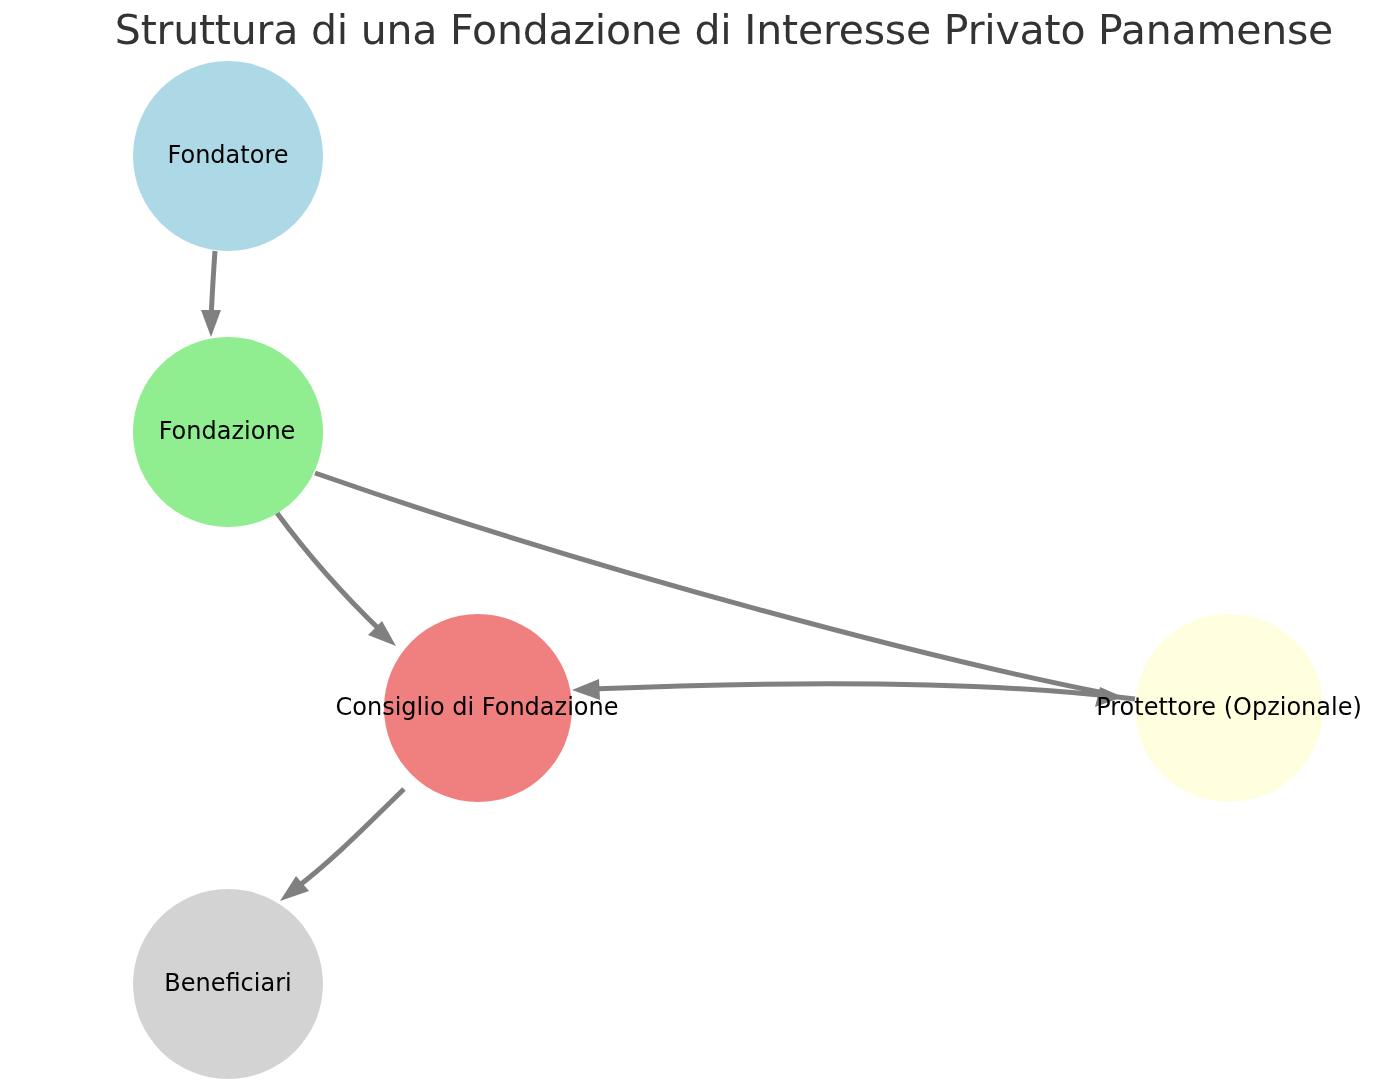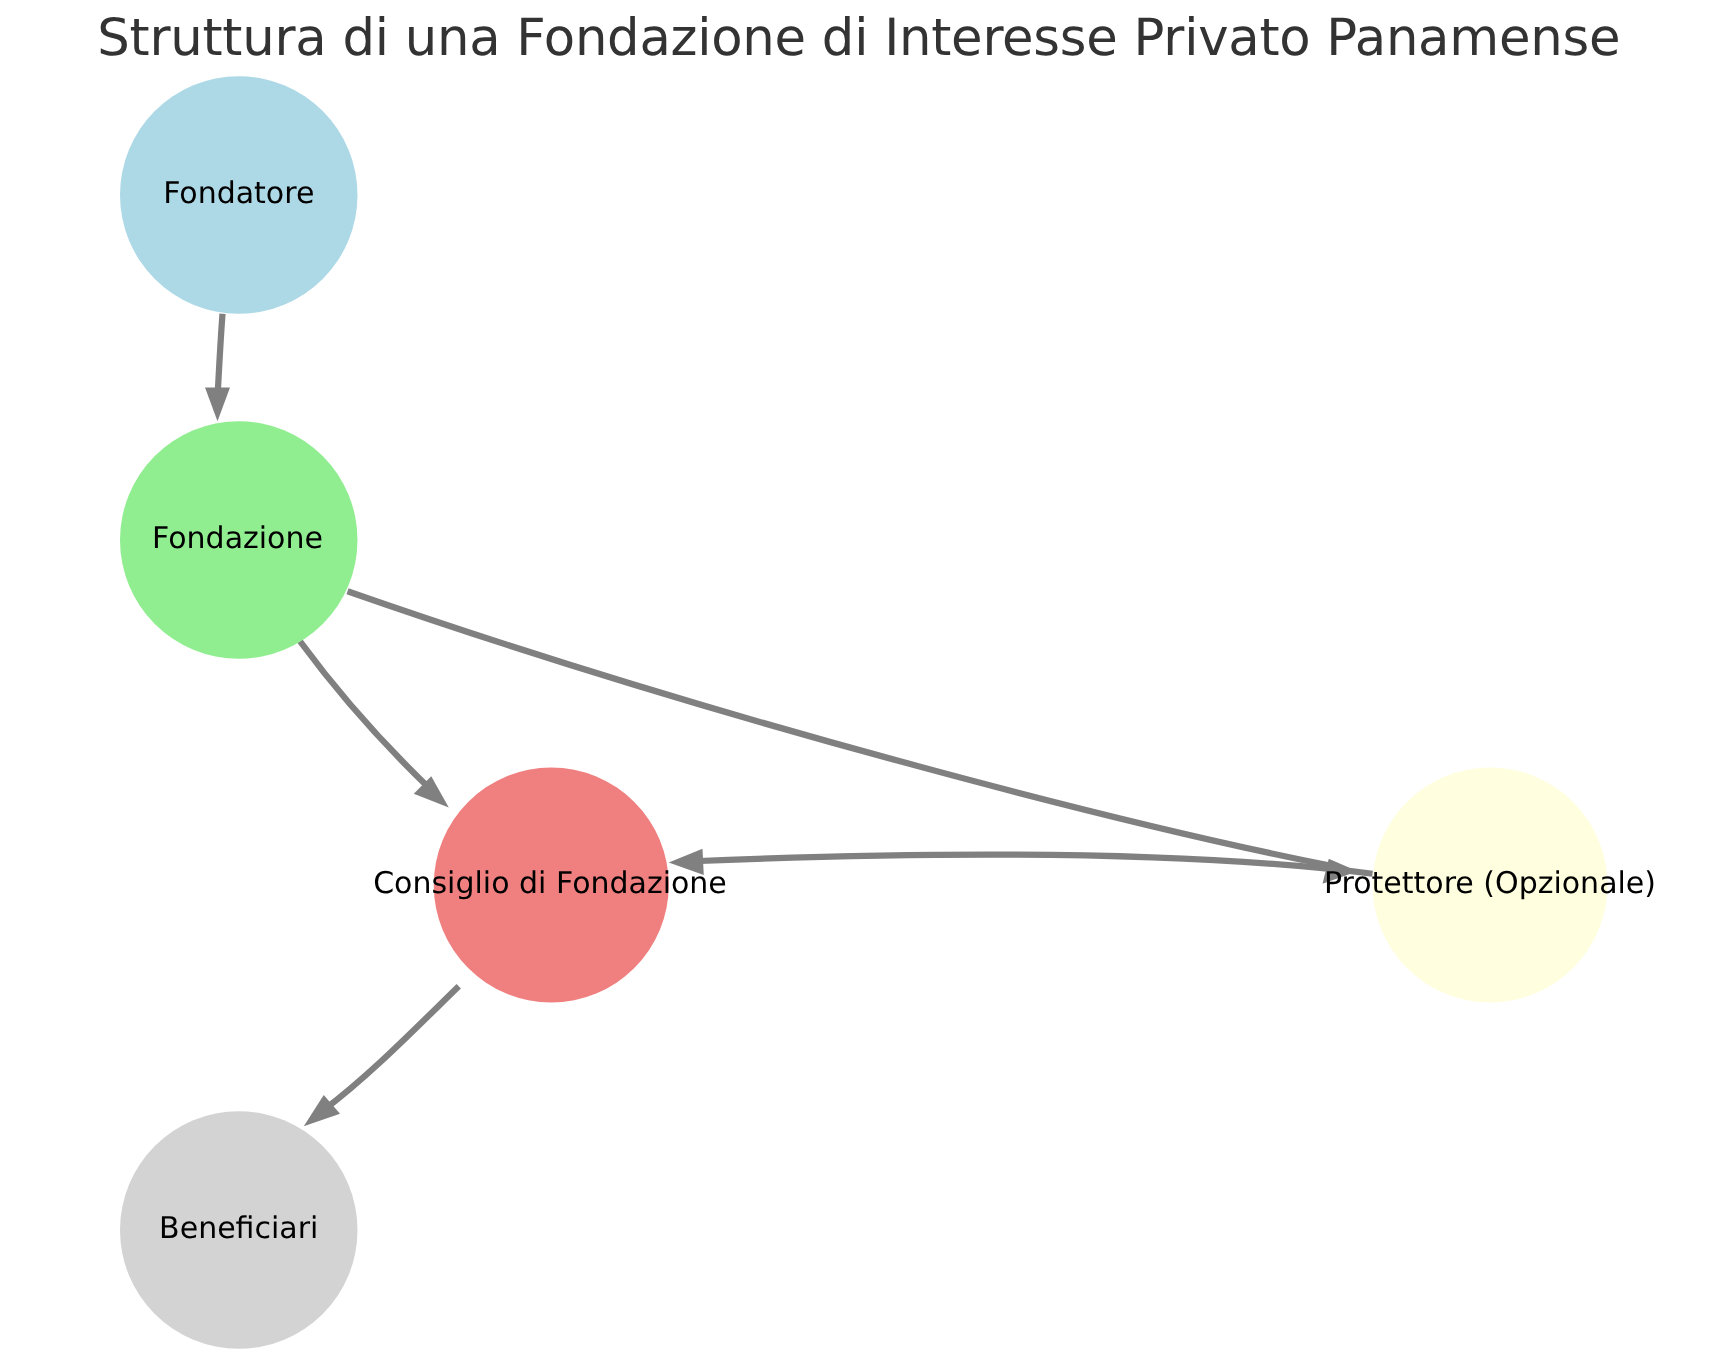--- a/index.html
+++ b/index.html
@@ -11,20 +11,21 @@
     width: 1374px;
     height: 1090px;
     overflow: hidden;
     font-family: "DejaVu Sans", sans-serif;
   }
   #diagram-root {
     position: relative;
     width: 1302px;
     height: 1090px;
     background: #ffffff;
+    margin-left: 37px;
   }
   .diagram-title {
     position: absolute;
     left: 0;
     top: 0;
     width: 1374px;
     text-align: center;
     font-size: 41px;
     font-weight: 400;
     color: #333333;

